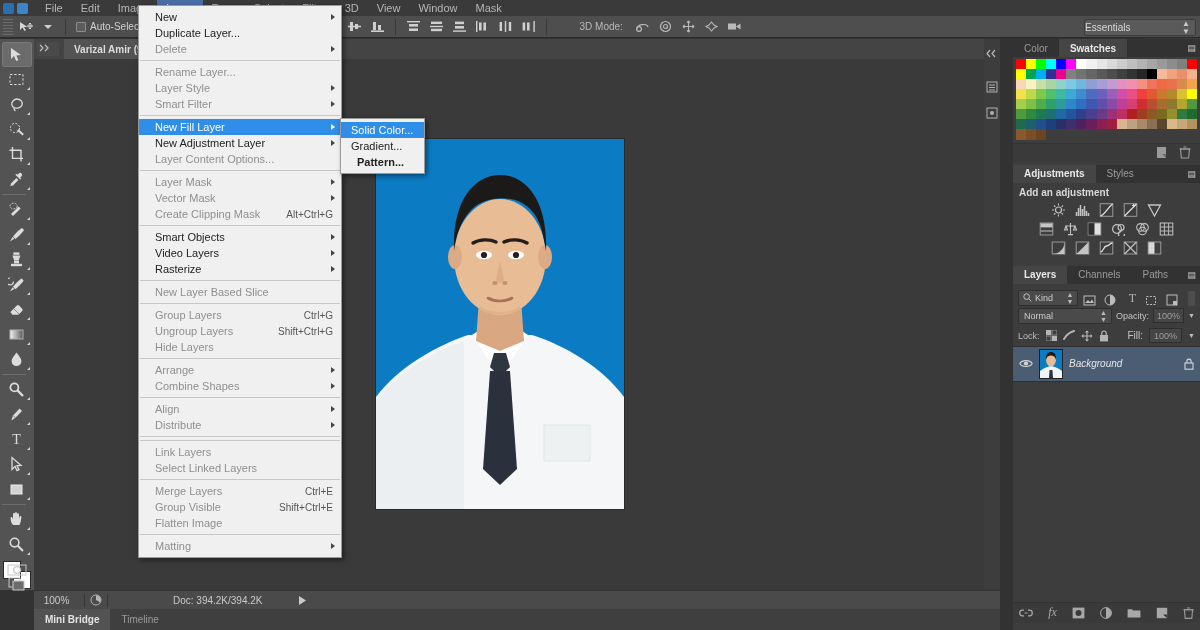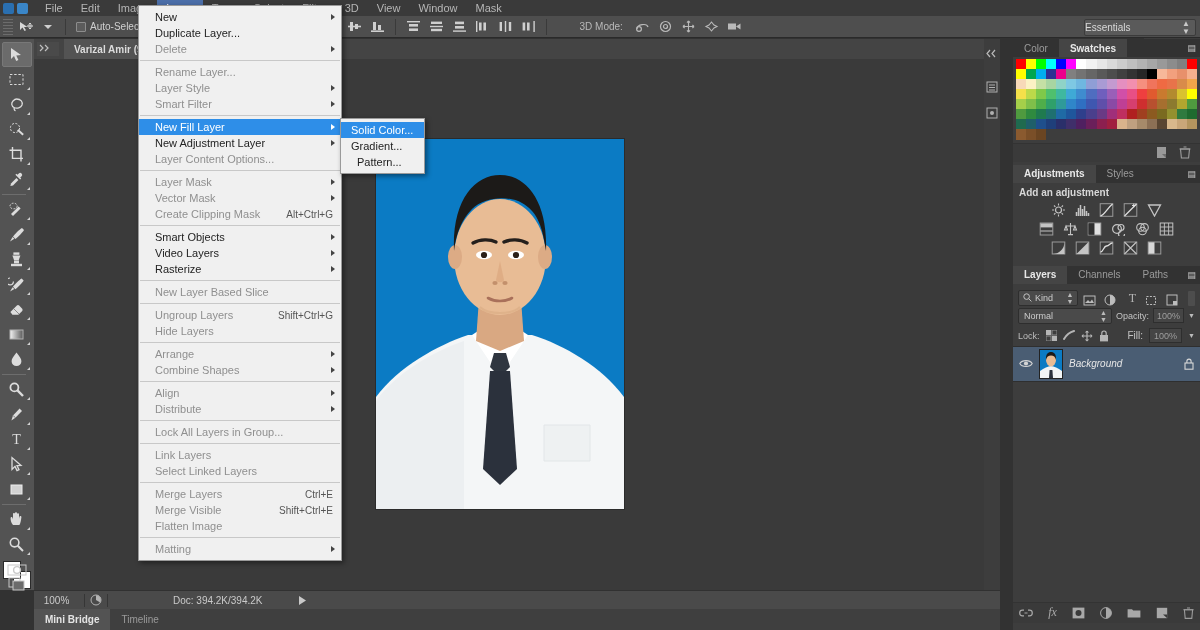--- a/index.html
+++ b/index.html
@@ -1081,20 +1081,24 @@
       <div class="dd-item">
         <span>Rasterize</span>
         <span class="ar"></span>
       </div>
       <div class="dd-sep"></div>
       <div class="dd-item dim">
         <span>New Layer Based Slice</span>
       </div>
       <div class="dd-sep"></div>
       <div class="dd-item dim">
+        <span>Group Layers</span>
+        <span class="sc">Ctrl+G</span>
+      </div>
+      <div class="dd-item dim">
         <span>Ungroup Layers</span>
         <span class="sc">Shift+Ctrl+G</span>
       </div>
       <div class="dd-item dim">
         <span>Hide Layers</span>
       </div>
       <div class="dd-sep"></div>
       <div class="dd-item dim">
         <span>Arrange</span>
         <span class="ar"></span>
@@ -1106,54 +1110,51 @@
       <div class="dd-sep"></div>
       <div class="dd-item dim">
         <span>Align</span>
         <span class="ar"></span>
       </div>
       <div class="dd-item dim">
         <span>Distribute</span>
         <span class="ar"></span>
       </div>
       <div class="dd-sep"></div>
-      <div class="dd-item dim">
-        <span>Lock All Layers in Group...</span>
-      </div>
       <div class="dd-sep"></div>
       <div class="dd-item dim">
         <span>Link Layers</span>
       </div>
       <div class="dd-item dim">
         <span>Select Linked Layers</span>
       </div>
       <div class="dd-sep"></div>
       <div class="dd-item dim">
         <span>Merge Layers</span>
         <span class="sc">Ctrl+E</span>
       </div>
       <div class="dd-item dim">
-        <span>Merge Visible</span>
+        <span>Group Visible</span>
         <span class="sc">Shift+Ctrl+E</span>
       </div>
       <div class="dd-item dim">
         <span>Flatten Image</span>
       </div>
       <div class="dd-sep"></div>
       <div class="dd-item dim">
         <span>Matting</span>
         <span class="ar"></span>
       </div>
     </div>
 
   <div class="submenu" id="fill-submenu">
       <div class="dd-item hl" style="padding-left: 10px;">
         <span>Solid Color...</span>
       </div>
       <div class="dd-item" style="padding-left: 10px;">
         <span>Gradient...</span>
       </div>
-      <div class="dd-item" style="">
+      <div class="dd-item" style=" font-weight: bold;">
         <span>Pattern...</span>
       </div>
     </div>
 
 </div>
 
 </body></html>

